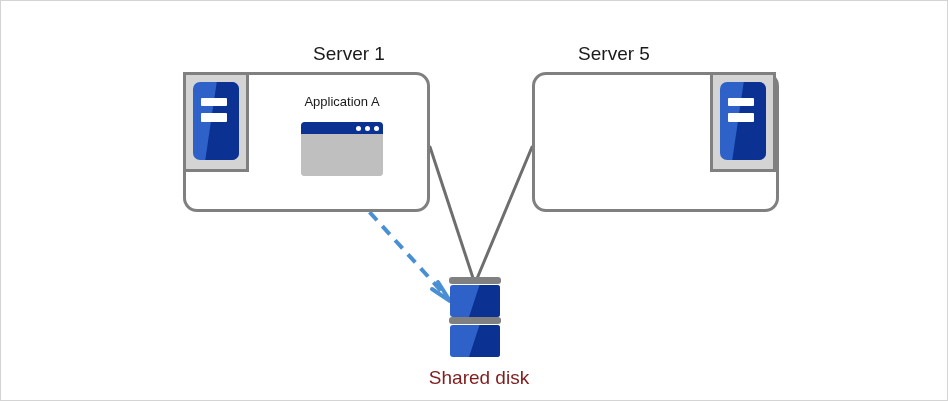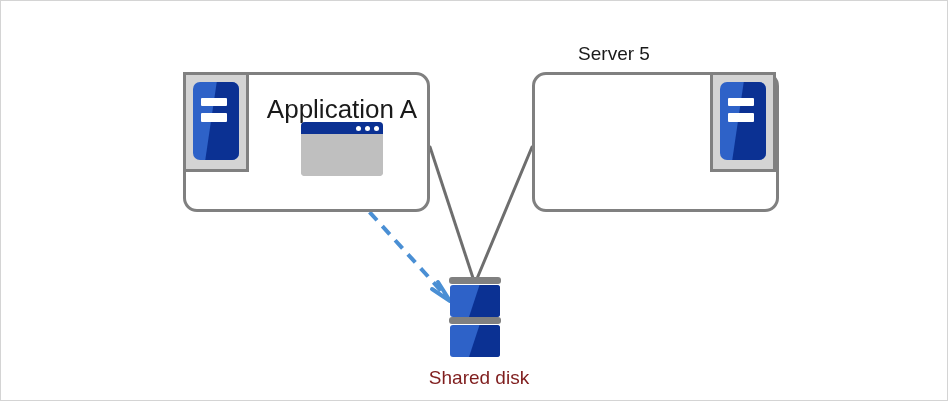--- a/index.html
+++ b/index.html
@@ -113,21 +113,21 @@
     position: absolute;
     left: 0; top: 12px; right: 0; bottom: 0;
     background: #bfbfbf;
   }
   #app-label {
     position: absolute;
     left: 261px;
     top: 93px;
     width: 160px;
     text-align: center;
-    font-size: 26px;
+    font-size: 13px;
     color: #1a1a1a;
     white-space: nowrap;
   }
 
   
   #shared-disk {
     position: absolute;
     left: 448px;
     top: 276px;
     width: 52px;
@@ -190,20 +190,21 @@
   <svg id="connectors" viewBox="0 0 948 401" xmlns="http://www.w3.org/2000/svg">
 
     <line x1="429" y1="146" x2="473" y2="280" stroke="#6e6e6e" stroke-width="3" stroke-linecap="round"></line>
 
     <line x1="531" y1="146" x2="475" y2="280" stroke="#6e6e6e" stroke-width="3" stroke-linecap="round"></line>
 
     <line x1="343" y1="183" x2="443" y2="293" stroke="#4a8fd4" stroke-width="4" stroke-dasharray="11 8" stroke-linecap="butt"></line>
     <polyline points="431,288 449,300 437,281" fill="none" stroke="#4a8fd4" stroke-width="4" stroke-linecap="round" stroke-linejoin="round"></polyline>
   </svg>
 
+  <div id="server1-title" class="box-title">Server 1</div>
 
   <div id="server1-box" class="server-box"></div>
 
   <div id="server1-icon" class="server-icon">
     <div class="chassis">
       <div class="shade"></div>
       <div class="bar bar-1"></div>
       <div class="bar bar-2"></div>
     </div>
   </div>

